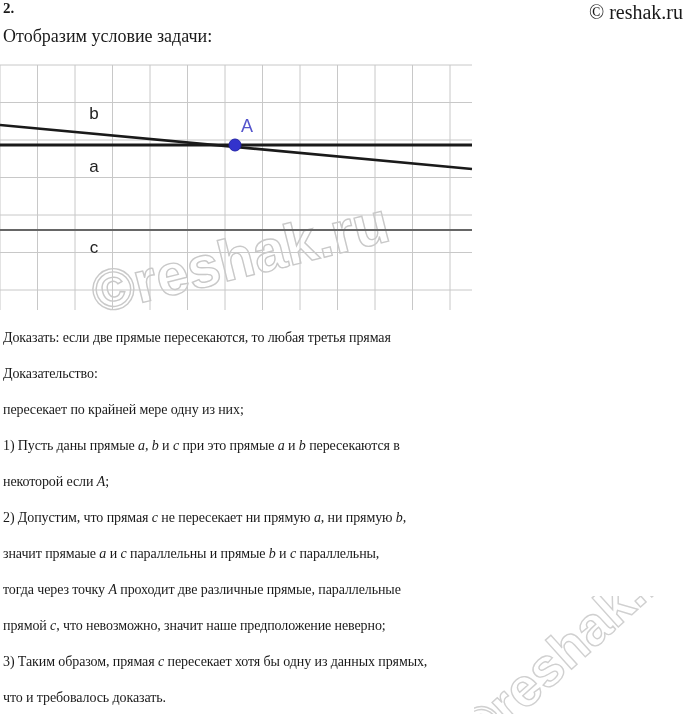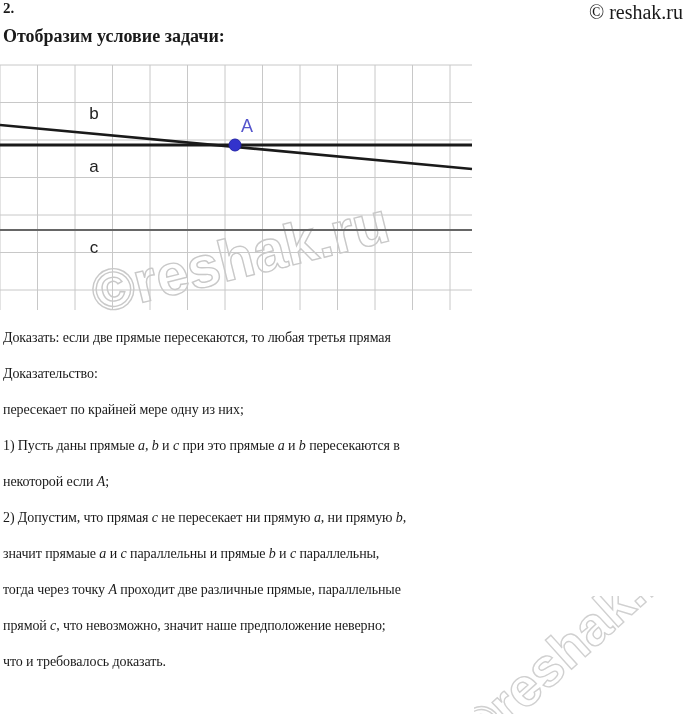--- a/index.html
+++ b/index.html
@@ -35,21 +35,20 @@
     font-size: 20px;
     white-space: nowrap;
   }
 
   
   #intro-line {
     position: absolute;
     left: 3px; top: 26px;
     font-size: 18px;
     white-space: nowrap;
-    font-weight: bold;
   }
 
   
   #figure {
     position: absolute;
     left: 0px; top: 62px;
     width: 480px; height: 250px;
   }
   #figure svg { display: block; }
 
@@ -136,20 +135,21 @@
 <div id="proof-block">
     <div class="text-line"><span>Доказать:  если две прямые пересекаются, то любая третья прямая</span></div>
     <div class="text-line"><span>Доказательство:</span></div>
     <div class="text-line"><span>пересекает по крайней мере одну из них;</span></div>
     <div class="text-line"><span>1) Пусть даны прямые </span><i>a</i><span>, </span><i>b</i><span> и </span><i>c</i><span> при это прямые </span><i>a</i><span> и </span><i>b</i><span> пересекаются в</span></div>
     <div class="text-line"><span>некоторой если </span><i>A</i><span>;</span></div>
     <div class="text-line"><span>2) Допустим, что прямая </span><i>c</i><span> не пересекает ни прямую </span><i>a</i><span>, ни прямую </span><i>b</i><span>,</span></div>
     <div class="text-line"><span>значит прямаые </span><i>a</i><span> и </span><i>c</i><span> параллельны и прямые </span><i>b</i><span> и </span><i>c</i><span> параллельны,</span></div>
     <div class="text-line"><span>тогда через точку </span><i>A</i><span> проходит две различные прямые, параллельные</span></div>
     <div class="text-line"><span>прямой </span><i>c</i><span>, что невозможно, значит наше предположение неверно;</span></div>
+    <div class="text-line"><span>3) Таким образом, прямая </span><i>c</i><span> пересекает хотя бы одну из данных прямых,</span></div>
     <div class="text-line"><span>что и требовалось доказать.</span></div>
   </div>
 
 <div id="page-watermark">
   <svg width="220" height="120" viewBox="0 0 220 120">
     <text id="page-watermark-text" x="110" y="62" transform="rotate(-42 110 62)" font-family="'Liberation Sans', sans-serif" font-size="54" font-weight="bold" fill="none" stroke="#d0d0d0" stroke-width="1.4" text-anchor="middle">©reshak.ru</text>
   </svg>
 </div>
 
 </body></html>

